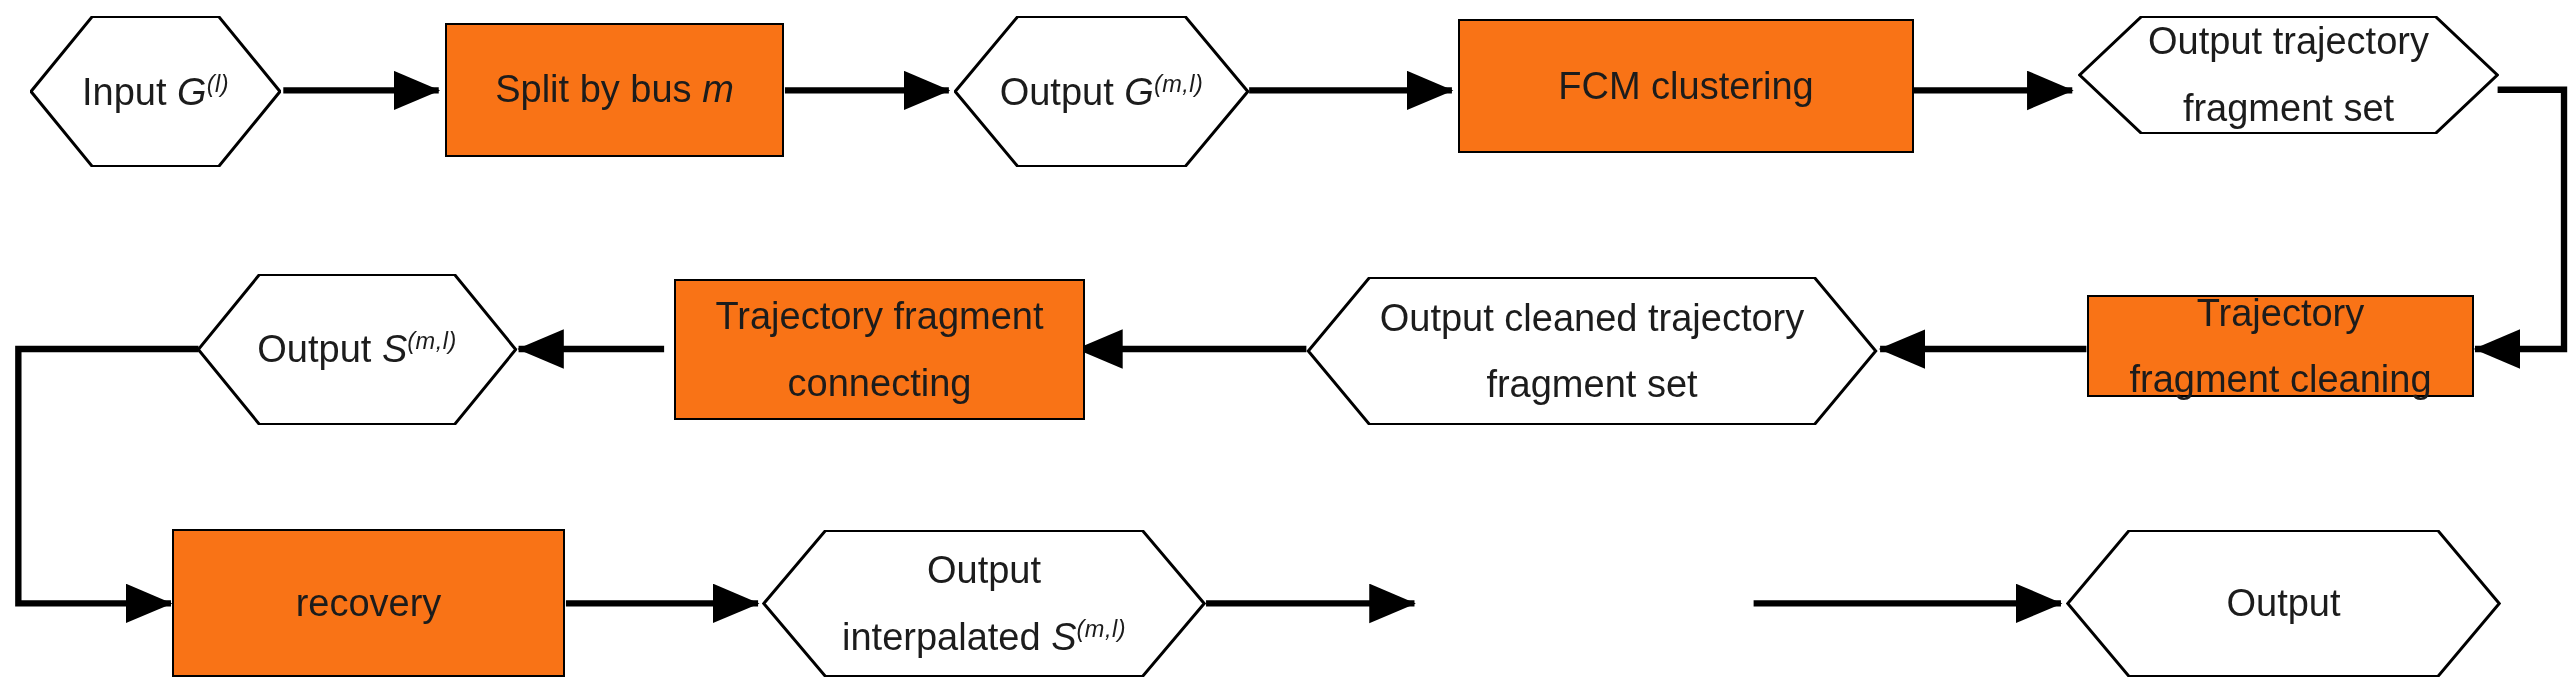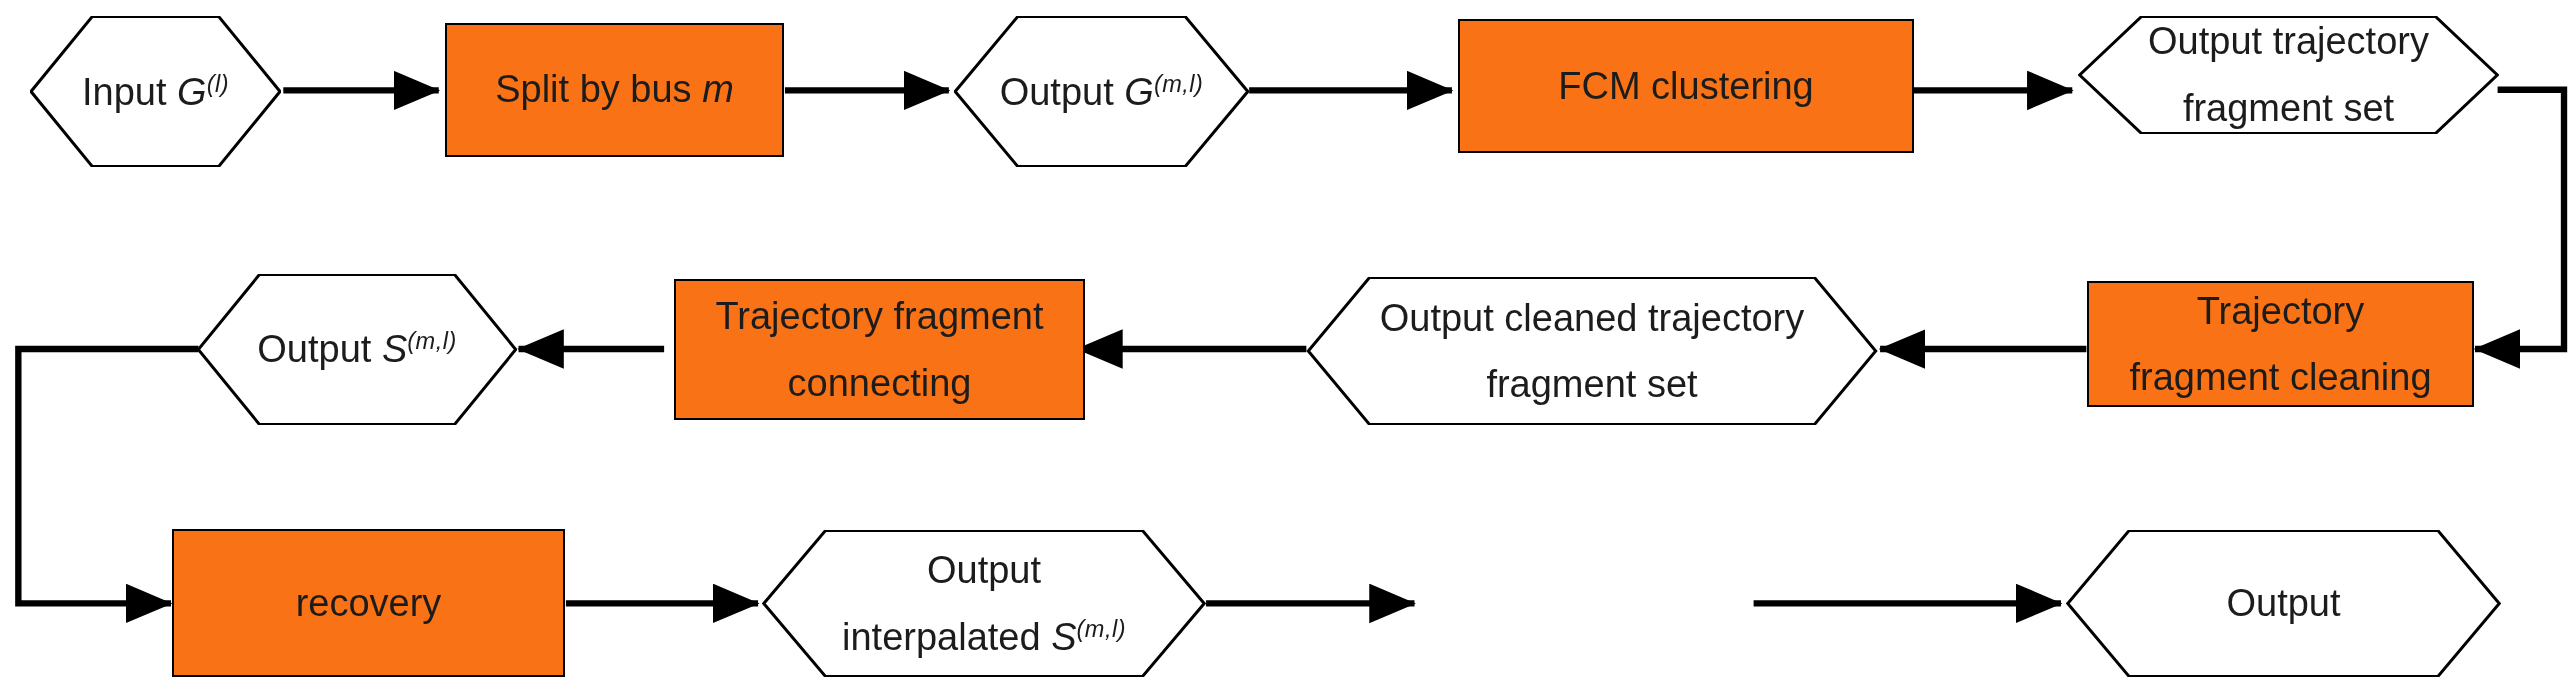--- a/index.html
+++ b/index.html
@@ -80,21 +80,21 @@
   <div class="node" style="left:2078px;top:15.6px;width:421px;height:118px;">
     <svg class="shape" viewBox="0 0 1000 1000" preserveAspectRatio="none">
       <polygon points="151,4 849,4 996,500 849,996 151,996 4,500" fill="#ffffff" stroke="#000000" stroke-width="3" vector-effect="non-scaling-stroke"></polygon>
     </svg>
     <div class="label">
       <div>Output trajectory</div>
       <div>fragment set</div>
     </div>
   </div>
 
-  <div class="node rectnode" style="left:2087px;top:281px;width:387px;height:126px;">
+  <div class="node rectnode" style="left:2087px;top:295px;width:387px;height:102px;">
     <div class="label">
       <div>Trajectory</div>
       <div>fragment cleaning</div>
     </div>
   </div>
 
   <div class="node" style="left:1306px;top:277px;width:572px;height:148px;">
     <svg class="shape" viewBox="0 0 1000 1000" preserveAspectRatio="none">
       <polygon points="111,4 889,4 996,500 889,996 111,996 4,500" fill="#ffffff" stroke="#000000" stroke-width="3" vector-effect="non-scaling-stroke"></polygon>
     </svg>

